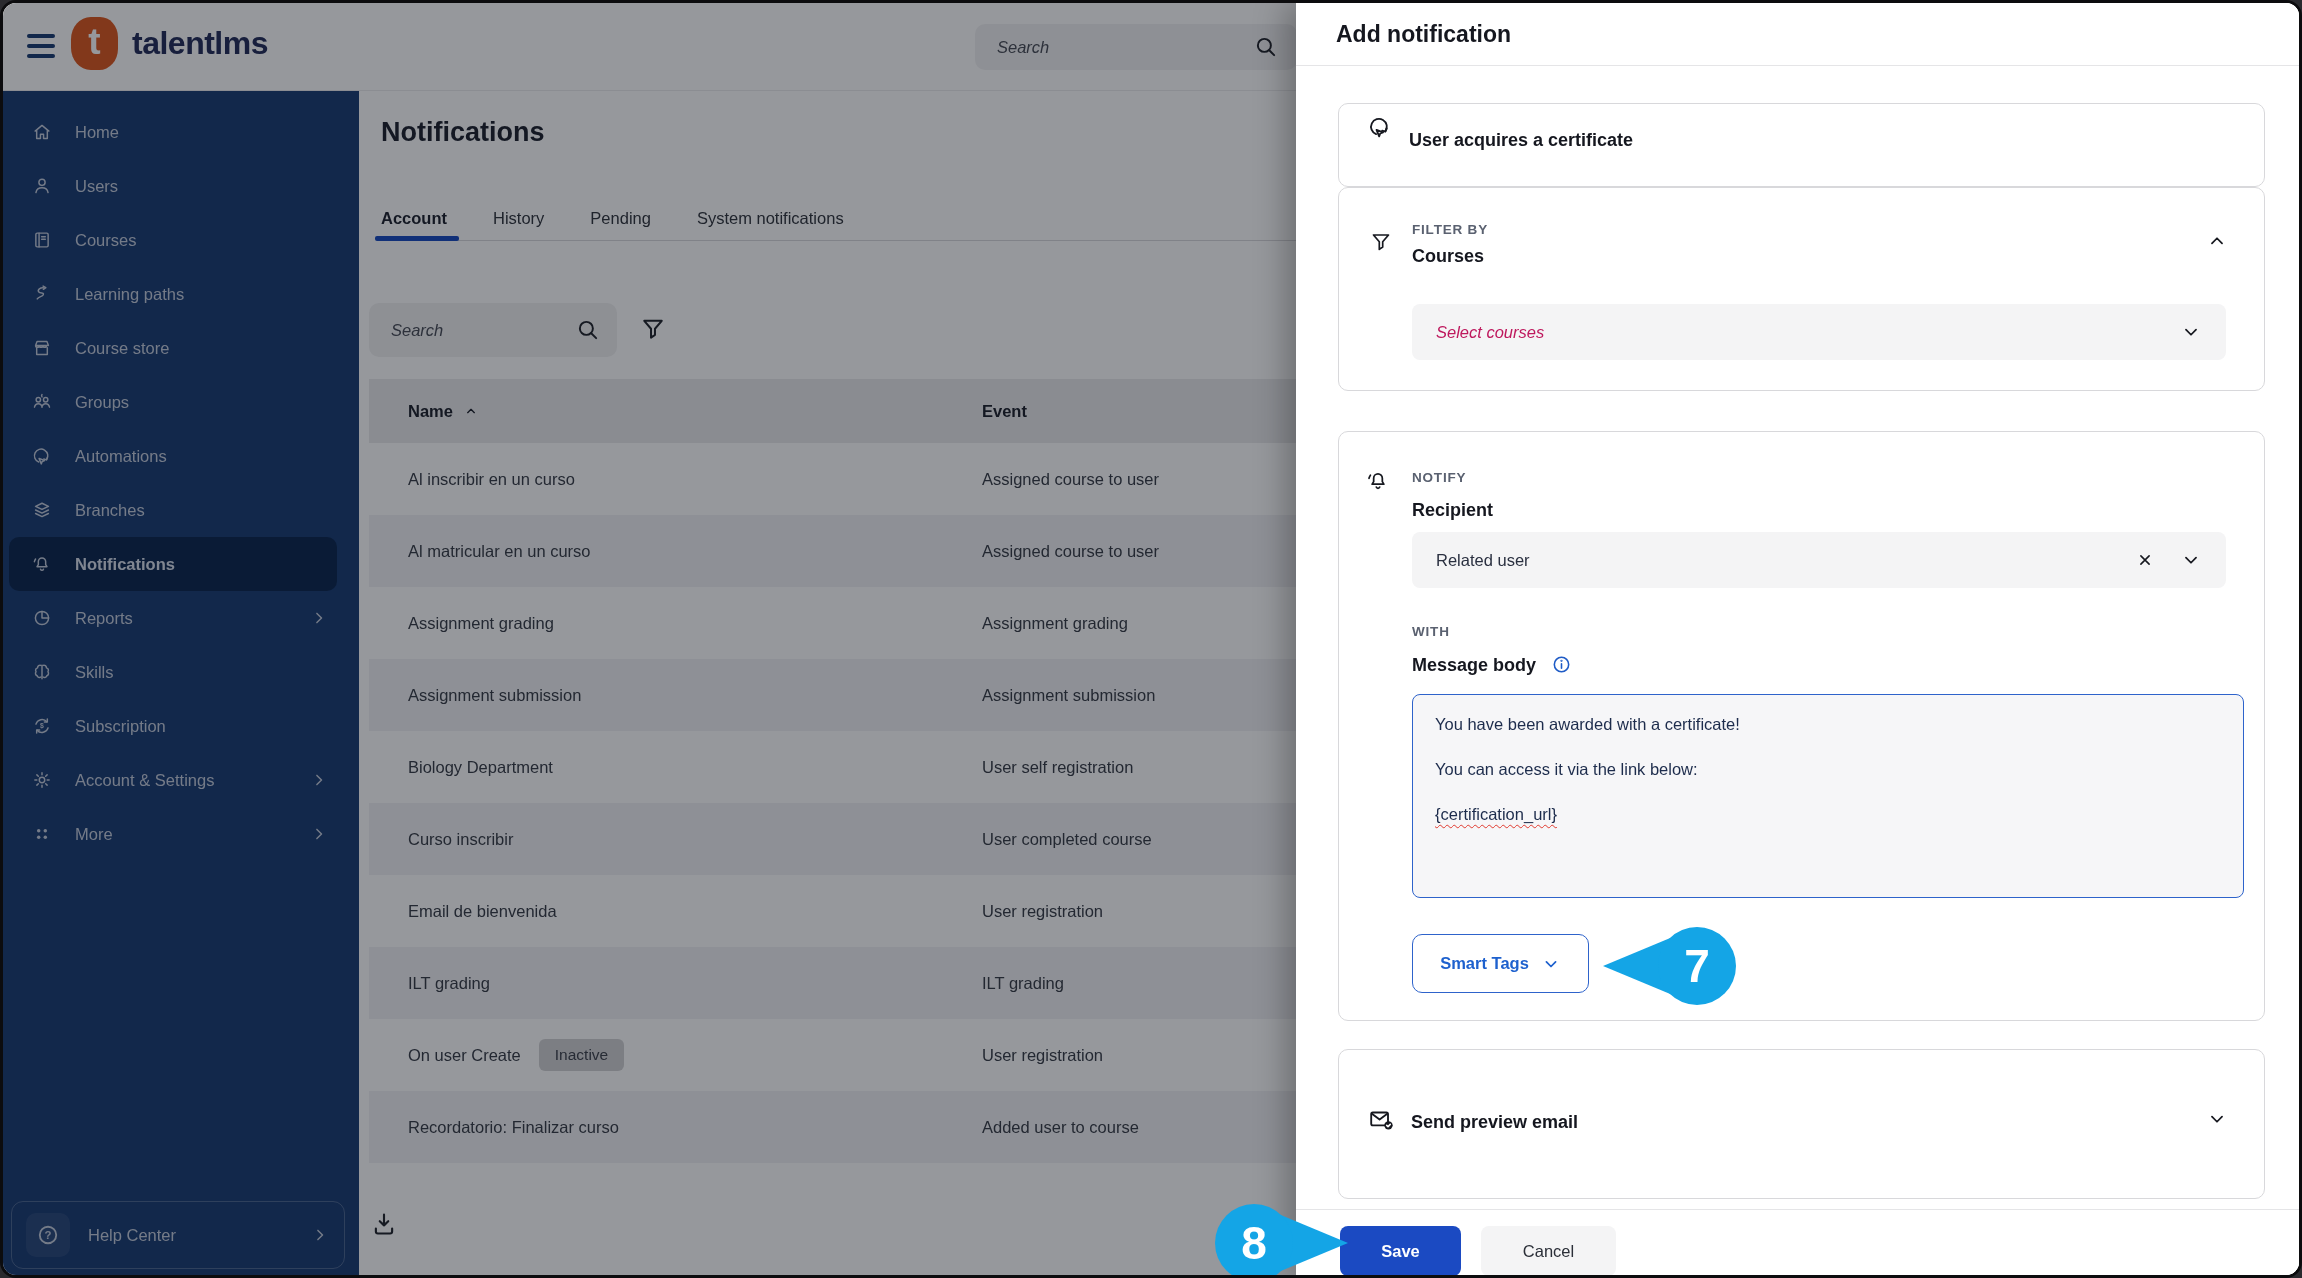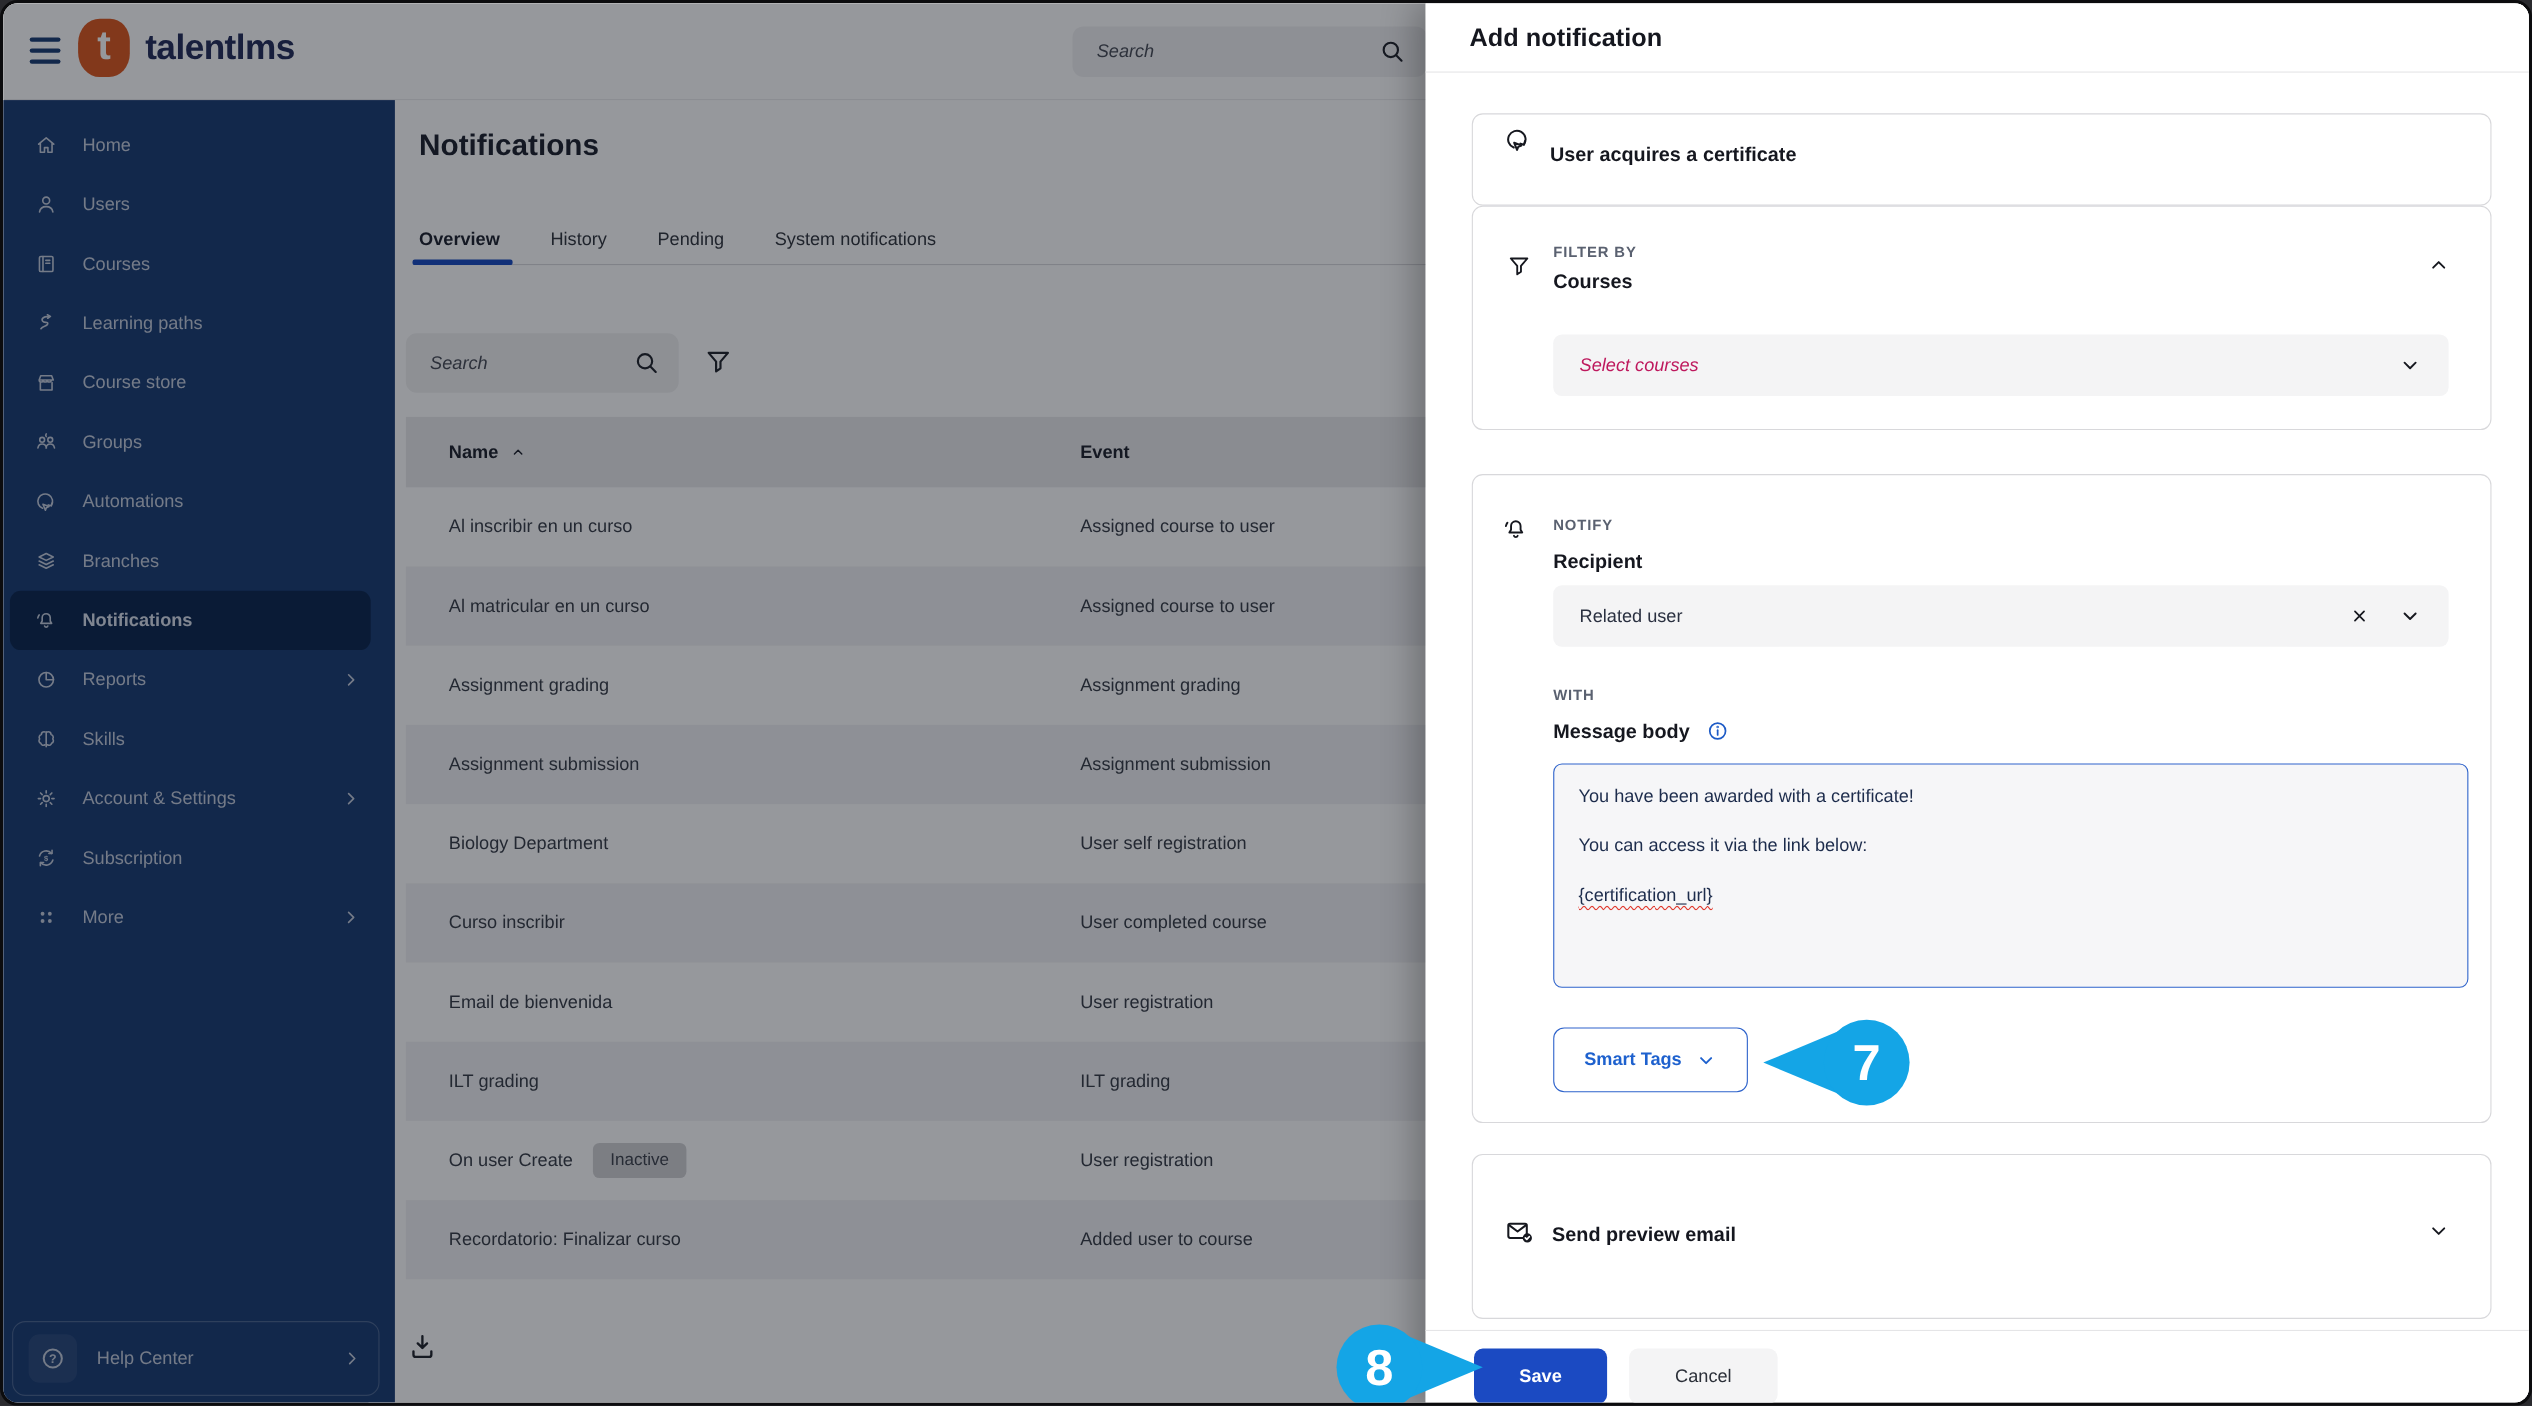--- a/index.html
+++ b/index.html
@@ -192,36 +192,36 @@
       </div>
       <div class="nav-item">
         <svg width="22" height="22" viewBox="0 0 24 24" fill="none" stroke="currentColor" stroke-width="1.6" stroke-linecap="round" stroke-linejoin="round">
             <path d="M10.8 4.8a2.6 2.6 0 0 0-3.6 2.6 2.8 2.8 0 0 0-1.7 4.3 2.8 2.8 0 0 0 1.2 4.4 2.6 2.6 0 0 0 4.1 1.4"></path>
             <path d="M13.2 4.8a2.6 2.6 0 0 1 3.6 2.6 2.8 2.8 0 0 1 1.7 4.3 2.8 2.8 0 0 1-1.2 4.4 2.6 2.6 0 0 1-4.1 1.4"></path>
             <path d="M12 4.6v14.8"></path>
           </svg>
         <span class="lbl">Skills</span>
       </div>
       <div class="nav-item">
+        <svg width="22" height="22" viewBox="0 0 24 24" fill="none" stroke="currentColor" stroke-width="1.6" stroke-linecap="round" stroke-linejoin="round">
+            <path d="M5.4 10a6.9 6.9 0 0 1 11.9-2.6M18.6 14a6.9 6.9 0 0 1-11.9 2.6"></path>
+            <path d="M17.8 4.4v3.2h-3.2M6.2 19.6v-3.2h3.2"></path>
+            <text x="12" y="14.6" font-size="7.5" font-weight="bold" text-anchor="middle" fill="currentColor" stroke="none">$</text>
+          </svg>
+        <span class="lbl">Subscription</span>
+      </div>
+      <div class="nav-item">
         <svg width="22" height="22" viewBox="0 0 24 24" fill="none" stroke="currentColor" stroke-width="1.6" stroke-linecap="round">
             <circle cx="12" cy="12" r="3"></circle>
             <path d="M12 4.2v2.2M12 17.6v2.2M4.2 12h2.2M17.6 12h2.2M6.4 6.4l1.6 1.6M16 16l1.6 1.6M17.6 6.4 16 8M8 16l-1.6 1.6"></path>
           </svg>
         <span class="lbl">Account &amp; Settings</span>
         <svg class="chev" width="20" height="20" viewBox="0 0 24 24" fill="none" stroke="currentColor" stroke-width="1.8" stroke-linecap="round" stroke-linejoin="round">
             <path d="m9.5 6.5 5.5 5.5-5.5 5.5"></path>
           </svg>
-      </div>
-      <div class="nav-item">
-        <svg width="22" height="22" viewBox="0 0 24 24" fill="none" stroke="currentColor" stroke-width="1.6" stroke-linecap="round" stroke-linejoin="round">
-            <path d="M5.4 10a6.9 6.9 0 0 1 11.9-2.6M18.6 14a6.9 6.9 0 0 1-11.9 2.6"></path>
-            <path d="M17.8 4.4v3.2h-3.2M6.2 19.6v-3.2h3.2"></path>
-            <text x="12" y="14.6" font-size="7.5" font-weight="bold" text-anchor="middle" fill="currentColor" stroke="none">$</text>
-          </svg>
-        <span class="lbl">Subscription</span>
       </div>
       <div class="nav-item">
         <svg width="22" height="22" viewBox="0 0 24 24" fill="currentColor">
             <circle cx="8.4" cy="8.4" r="1.9"></circle>
             <circle cx="15.6" cy="8.4" r="1.9"></circle>
             <circle cx="8.4" cy="15.6" r="1.9"></circle>
             <circle cx="15.6" cy="15.6" r="1.9"></circle>
           </svg>
         <span class="lbl">More</span>
         <svg class="chev" width="20" height="20" viewBox="0 0 24 24" fill="none" stroke="currentColor" stroke-width="1.8" stroke-linecap="round" stroke-linejoin="round">
@@ -240,21 +240,21 @@
       <svg class="chev" width="20" height="20" viewBox="0 0 24 24" fill="none" stroke="currentColor" stroke-width="1.8" stroke-linecap="round" stroke-linejoin="round">
           <path d="m9.5 6.5 5.5 5.5-5.5 5.5"></path>
         </svg>
     </div>
   </aside>
 
   <main class="main">
     <h1 class="page-title">Notifications</h1>
 
     <div class="tabs-row">
-      <span class="tab active">Overview</span>
+      <span class="tab active">Account</span>
       <span class="tab">History</span>
       <span class="tab">Pending</span>
       <span class="tab">System notifications</span>
     </div>
 
     <div class="list-search">
       <span class="ph">Search</span>
       <svg width="26" height="26" viewBox="0 0 24 24" fill="none" stroke="#23262E" stroke-width="1.8" stroke-linecap="round">
           <circle cx="10.5" cy="10.5" r="6"></circle>
           <path d="m15 15 4.5 4.5"></path>

